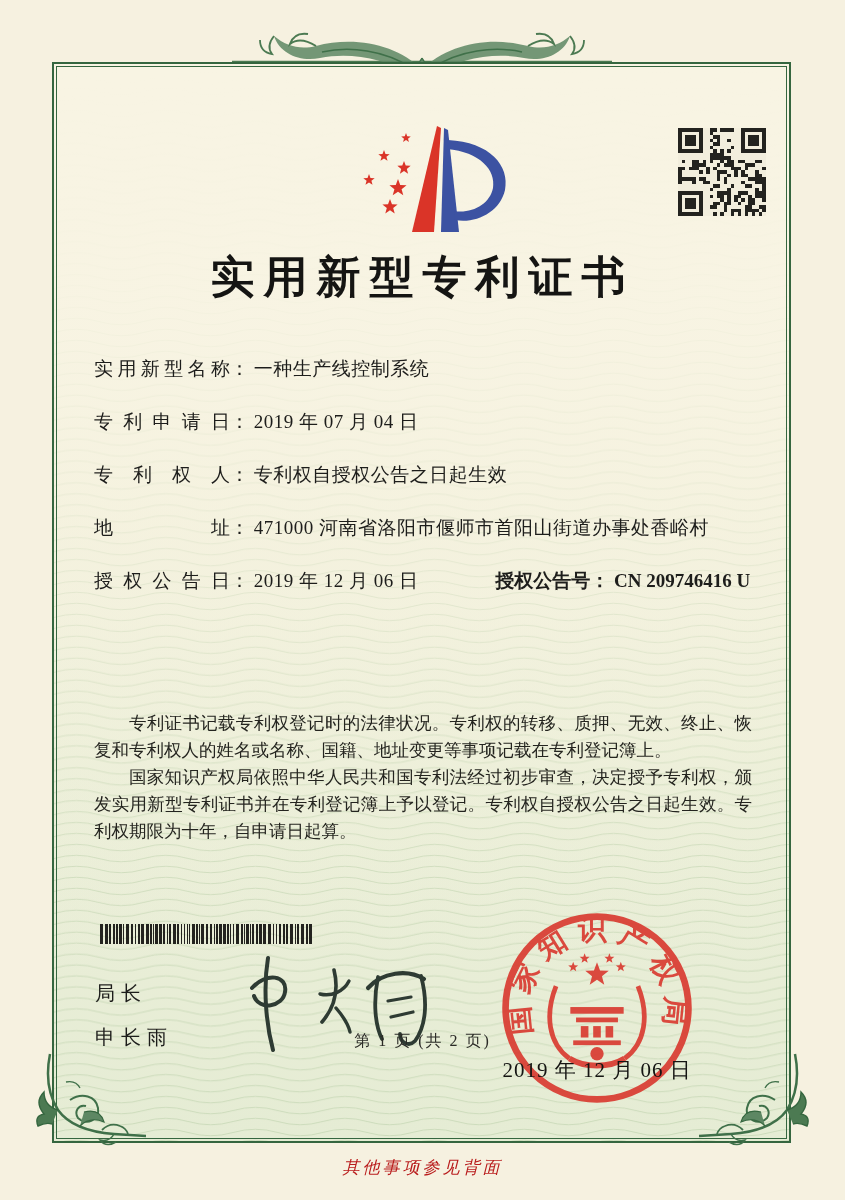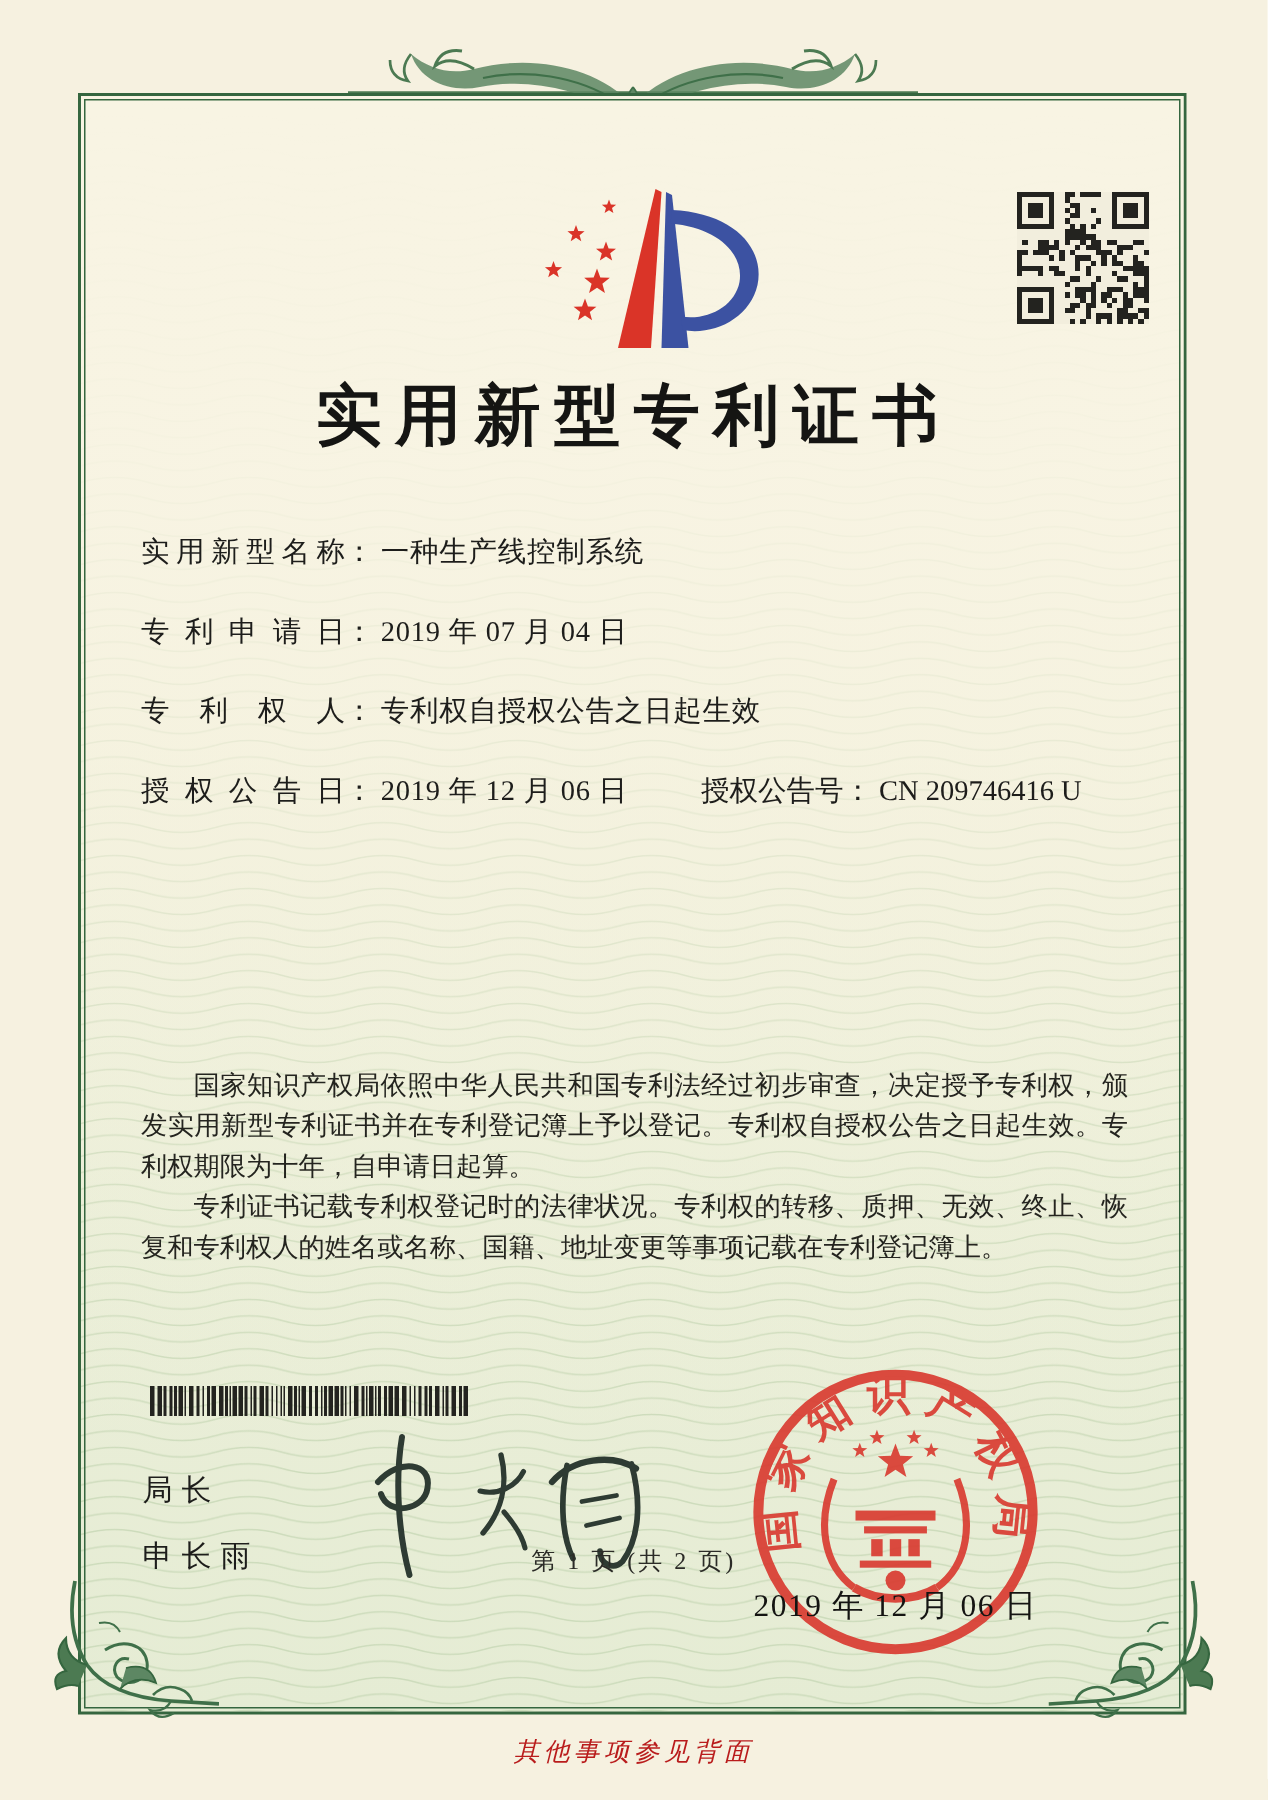--- a/index.html
+++ b/index.html
@@ -56,21 +56,21 @@
   .fields{position:absolute;left:94px;top:356px;width:660px;font-size:19px;}
   .field-row{height:53px;line-height:26px;white-space:nowrap;}
   .field-label{
     display:inline-block;width:136px;
     text-align:justify;text-align-last:justify;
     vertical-align:top;
   }
   .field-colon{display:inline-block;vertical-align:top;}
   .field-value{display:inline-block;vertical-align:top;letter-spacing:.5px;}
   .grant-row{height:53px;line-height:26px;white-space:nowrap;}
-  .grant-right{display:inline-block;margin-left:44px;}
+  .grant-right{display:inline-block;margin-left:72px;font-weight:bold;}
   
   .body-text{
     position:absolute;left:94px;top:710px;width:658px;
     font-size:17.5px;line-height:27px;text-align:justify;color:#24241f;
   }
   .body-text p{margin:0;text-indent:2em;}
   
   .barcode{position:absolute;left:100px;top:924px;width:220px;height:20px;font-size:0;}
   .barcode span{display:inline-block;height:100%;background:#23231f;}
   .barcode i{display:inline-block;height:100%;}
@@ -367,33 +367,37 @@
         <span class="field-value">一种生产线控制系统</span>
       </div>
       <div class="field-row">
         <span class="field-label">专利申请日</span><span class="field-colon">：</span>
         <span class="field-value">2019 年 07 月 04 日</span>
       </div>
       <div class="field-row">
         <span class="field-label">专利权人</span><span class="field-colon">：</span>
         <span class="field-value">专利权自授权公告之日起生效</span>
       </div>
+      <div class="field-row">
+        <span class="field-label">地址</span><span class="field-colon">：</span>
+        <span class="field-value">471000 河南省洛阳市偃师市首阳山街道办事处香峪村</span>
+      </div>
       <div class="grant-row">
         <span class="field-label">授权公告日</span><span class="field-colon">：</span>
         <span class="field-value">2019 年 12 月 06 日</span>
         <span class="grant-right">
           <span>授权公告号</span><span>：</span>
           <span>CN 209746416 U</span>
         </span>
       </div>
     </div>
 
     <div class="body-text">
+      <p>专利证书记载专利权登记时的法律状况。专利权的转移、质押、无效、终止、恢复和专利权人的姓名或名称、国籍、地址变更等事项记载在专利登记簿上。</p>
       <p>国家知识产权局依照中华人民共和国专利法经过初步审查，决定授予专利权，颁发实用新型专利证书并在专利登记簿上予以登记。专利权自授权公告之日起生效。专利权期限为十年，自申请日起算。</p>
-      <p>专利证书记载专利权登记时的法律状况。专利权的转移、质押、无效、终止、恢复和专利权人的姓名或名称、国籍、地址变更等事项记载在专利登记簿上。</p>
     </div>
 
     <div class="barcode" id="barcode"><span style="width: 3px;"></span><i style="width: 2px;"></i><span style="width: 3px;"></span><i style="width: 1px;"></i><span style="width: 2px;"></span><i style="width: 2px;"></i><span style="width: 2px;"></span><i style="width: 1px;"></i><span style="width: 2px;"></span><i style="width: 1px;"></i><span style="width: 3px;"></span><i style="width: 1px;"></i><span style="width: 1px;"></span><i style="width: 2px;"></i><span style="width: 3px;"></span><i style="width: 2px;"></i><span style="width: 2px;"></span><i style="width: 2px;"></i><span style="width: 1px;"></span><i style="width: 2px;"></i><span style="width: 2px;"></span><i style="width: 1px;"></i><span style="width: 3px;"></span><i style="width: 2px;"></i><span style="width: 3px;"></span><i style="width: 1px;"></i><span style="width: 2px;"></span><i style="width: 1px;"></i><span style="width: 1px;"></span><i style="width: 1px;"></i><span style="width: 3px;"></span><i style="width: 1px;"></i><span style="width: 3px;"></span><i style="width: 1px;"></i><span style="width: 2px;"></span><i style="width: 2px;"></i><span style="width: 1px;"></span><i style="width: 1px;"></i><span style="width: 2px;"></span><i style="width: 2px;"></i><span style="width: 3px;"></span><i style="width: 1px;"></i><span style="width: 2px;"></span><i style="width: 2px;"></i><span style="width: 1px;"></span><i style="width: 2px;"></i><span style="width: 1px;"></span><i style="width: 2px;"></i><span style="width: 1px;"></span><i style="width: 1px;"></i><span style="width: 1px;"></span><i style="width: 2px;"></i><span style="width: 3px;"></span><i style="width: 1px;"></i><span style="width: 2px;"></span><i style="width: 1px;"></i><span style="width: 1px;"></span><i style="width: 1px;"></i><span style="width: 3px;"></span><i style="width: 2px;"></i><span style="width: 2px;"></span><i style="width: 2px;"></i><span style="width: 2px;"></span><i style="width: 2px;"></i><span style="width: 1px;"></span><i style="width: 1px;"></i><span style="width: 2px;"></span><i style="width: 1px;"></i><span style="width: 3px;"></span><i style="width: 1px;"></i><span style="width: 3px;"></span><i style="width: 1px;"></i><span style="width: 2px;"></span><i style="width: 1px;"></i><span style="width: 1px;"></span><i style="width: 2px;"></i><span style="width: 1px;"></span><i style="width: 2px;"></i><span style="width: 3px;"></span><i style="width: 2px;"></i><span style="width: 2px;"></span><i style="width: 1px;"></i><span style="width: 1px;"></span><i style="width: 1px;"></i><span style="width: 3px;"></span><i style="width: 1px;"></i><span style="width: 1px;"></span><i style="width: 1px;"></i><span style="width: 2px;"></span><i style="width: 2px;"></i><span style="width: 2px;"></span><i style="width: 1px;"></i><span style="width: 3px;"></span><i style="width: 1px;"></i><span style="width: 3px;"></span><i style="width: 2px;"></i><span style="width: 3px;"></span><i style="width: 2px;"></i><span style="width: 1px;"></span><i style="width: 2px;"></i><span style="width: 1px;"></span><i style="width: 2px;"></i><span style="width: 2px;"></span><i style="width: 2px;"></i><span style="width: 2px;"></span><i style="width: 1px;"></i><span style="width: 2px;"></span><i style="width: 2px;"></i><span style="width: 3px;"></span><i style="width: 2px;"></i><span style="width: 1px;"></span><i style="width: 1px;"></i><span style="width: 2px;"></span><i style="width: 2px;"></i><span style="width: 3px;"></span><i style="width: 2px;"></i><span style="width: 2px;"></span><i style="width: 1px;"></i><span style="width: 3px;"></span><i style="width: 2px;"></i></div>
 
     <div class="sig-title">局长</div>
     <div class="sig-name">申长雨</div>
     <svg class="signature" viewBox="0 0 226 112">
       <g fill="none" stroke="#2e3b33" stroke-width="4" stroke-linecap="round" stroke-linejoin="round">
         <path d="M30,42 C44,26 66,29 63,46 C61,61 37,65 32,50"></path>
         <path d="M46,12 C41,42 44,78 51,104"></path>

